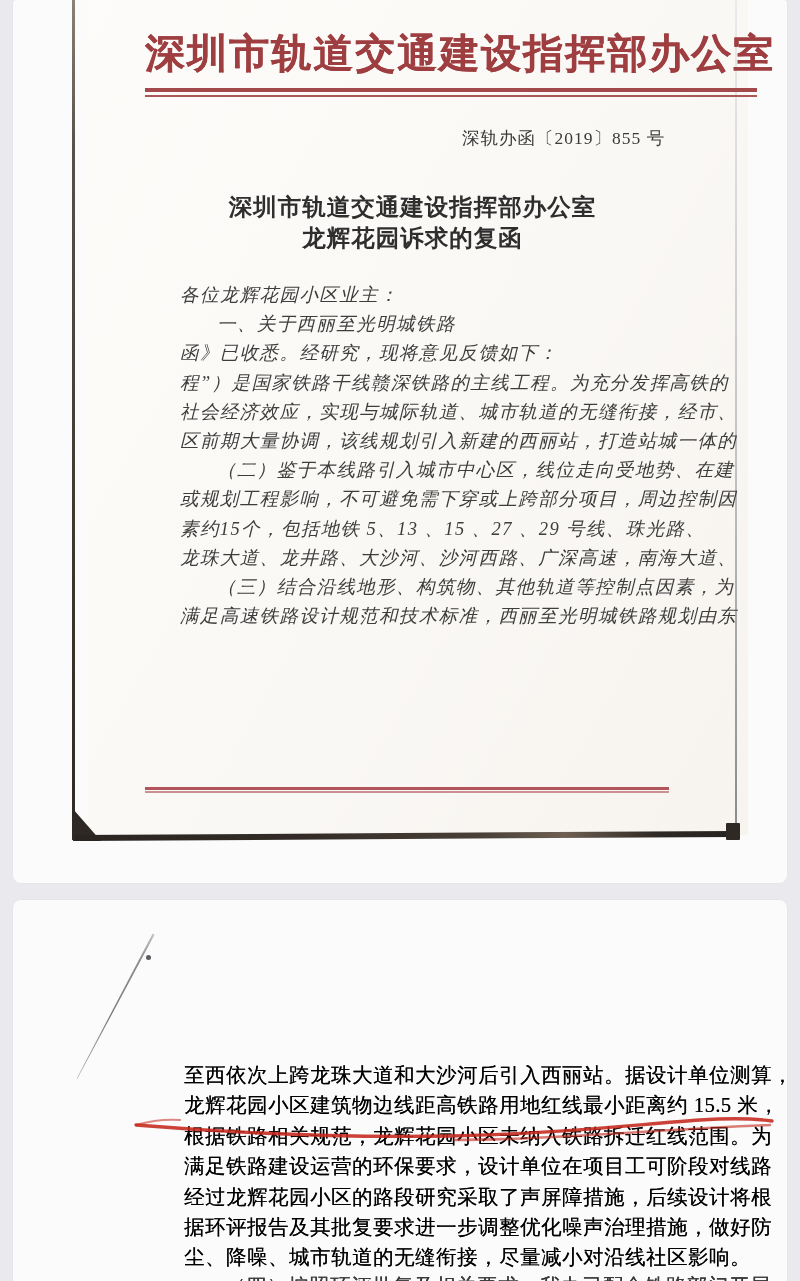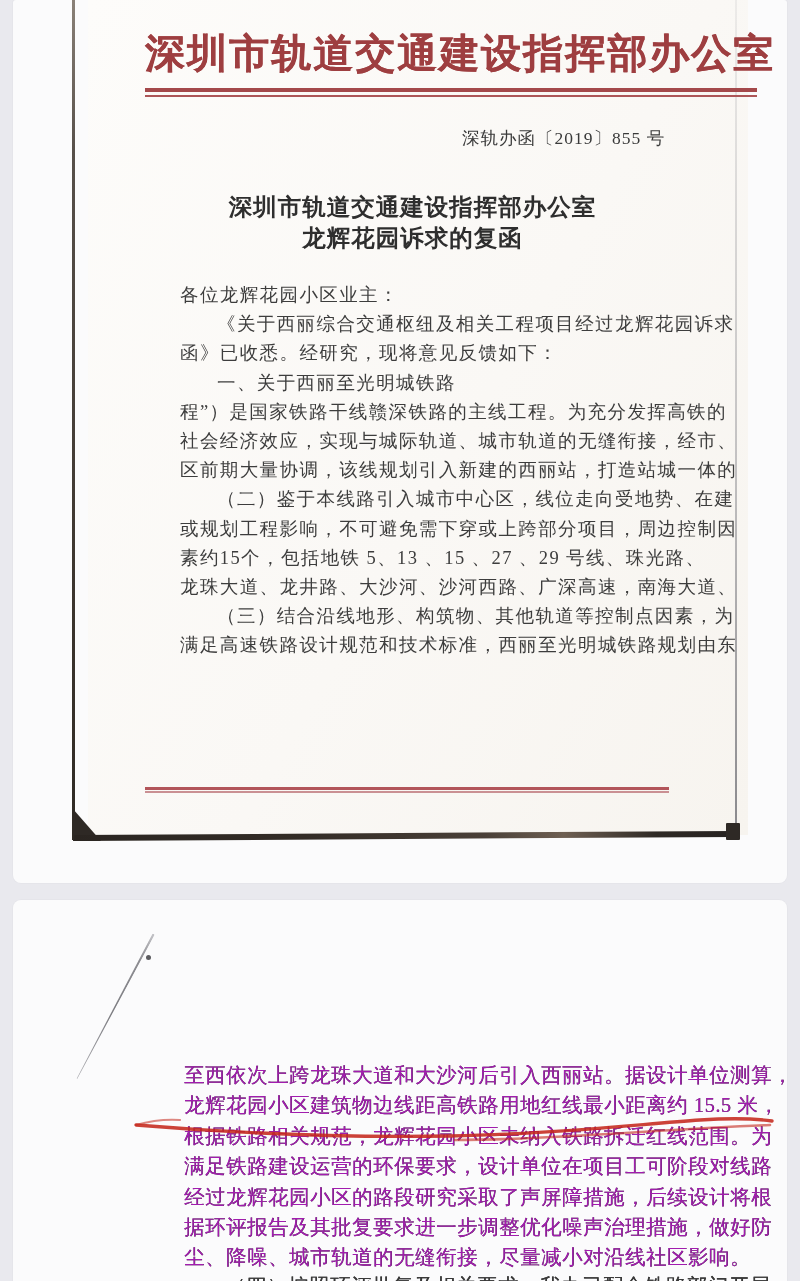--- a/index.html
+++ b/index.html
@@ -30,34 +30,34 @@
     text-shadow:0.4px 0 0 #9e3e40;}
   .rule-top{position:absolute;left:145px;top:88px;width:612px;height:4px;background:#a4494b;}
   .rule-bot{position:absolute;left:145px;top:95px;width:612px;height:2px;background:#ad5658;}
   .doc-number{position:absolute;left:462px;top:126px;font-size:17.5px;color:#3a3a3a;
     letter-spacing:1px;white-space:nowrap;}
   .doc-title{position:absolute;left:145px;top:192px;width:535px;text-align:center;
     font-size:23.5px;font-weight:bold;color:#2e2e2e;line-height:31px;letter-spacing:1px;}
 
   .body1{position:absolute;left:180px;top:281px;width:540px;
     font-size:18.5px;line-height:29.2px;letter-spacing:1.4px;color:#3d3d3d;}
-  .body1 .ln{white-space:nowrap;}
+  .body1 .ln{white-space:nowrap;font-style:italic;}
   .ln.ind{text-indent:2em;}
 
   .footer-rule-a{position:absolute;left:145px;top:787px;width:524px;height:3px;background:#b2555a;}
   .footer-rule-b{position:absolute;left:145px;top:791px;width:524px;height:2px;background:#ca9093;}
 
   .needle{position:absolute;left:152px;top:934px;width:3.5px;height:164px;
     transform:rotate(28deg);transform-origin:50% 0;
     background:linear-gradient(to bottom,#c4c4c8 0%,#8d8d92 18%,#7c7c81 55%,#a9a9ae 100%);
     clip-path:polygon(15% 0,85% 0,62% 100%,45% 100%);border-radius:2px;}
   .needle-eye{position:absolute;left:146px;top:955px;width:5px;height:5px;border-radius:50%;background:#5c5c60;}
 
   .body2{position:absolute;left:184px;top:1060px;width:600px;
-    font-size:20.5px;line-height:30.4px;letter-spacing:0.5px;color:#a21caf;
+    font-size:20.5px;line-height:30.4px;letter-spacing:0.5px;color:#000000;
     text-shadow:0.3px 0 0 #353535;}
   .body2 .ln{white-space:nowrap;}
   .clipped-line{position:absolute;left:184px;top:1272px;width:600px;
     font-size:20.5px;letter-spacing:0.5px;color:#3a3a3a;white-space:nowrap;
     text-indent:2em;text-shadow:0.3px 0 0 #3a3a3a;}
 
   .overlay{position:absolute;left:0;top:0;pointer-events:none;}
 </style>
 </head>
 <body>
@@ -80,23 +80,22 @@
 
   <div class="doc-number">深轨办函〔2019〕855 号</div>
 
   <div class="doc-title">
     <div>深圳市轨道交通建设指挥部办公室</div>
     <div>龙辉花园诉求的复函</div>
   </div>
 
   <div class="body1">
     <div class="ln">各位龙辉花园小区业主：</div>
-    <div class="ln ind">《关于西丽综合交通枢纽及相关工程项目经过龙辉花园诉求</div>
+    <div class="ln ind">一、关于西丽至光明城铁路</div>
     <div class="ln">函》已收悉。经研究，现将意见反馈如下：</div>
-    <div class="ln ind">一、关于西丽至光明城铁路</div>
     <div class="ln">程”）是国家铁路干线赣深铁路的主线工程。为充分发挥高铁的</div>
     <div class="ln">社会经济效应，实现与城际轨道、城市轨道的无缝衔接，经市、</div>
     <div class="ln">区前期大量协调，该线规划引入新建的西丽站，打造站城一体的</div>
     <div class="ln ind">（二）鉴于本线路引入城市中心区，线位走向受地势、在建</div>
     <div class="ln">或规划工程影响，不可避免需下穿或上跨部分项目，周边控制因</div>
     <div class="ln">素约15个，包括地铁 5、13 、15 、27 、29 号线、珠光路、</div>
     <div class="ln">龙珠大道、龙井路、大沙河、沙河西路、广深高速，南海大道、</div>
     <div class="ln ind">（三）结合沿线地形、构筑物、其他轨道等控制点因素，为</div>
     <div class="ln">满足高速铁路设计规范和技术标准，西丽至光明城铁路规划由东</div>
   </div>

